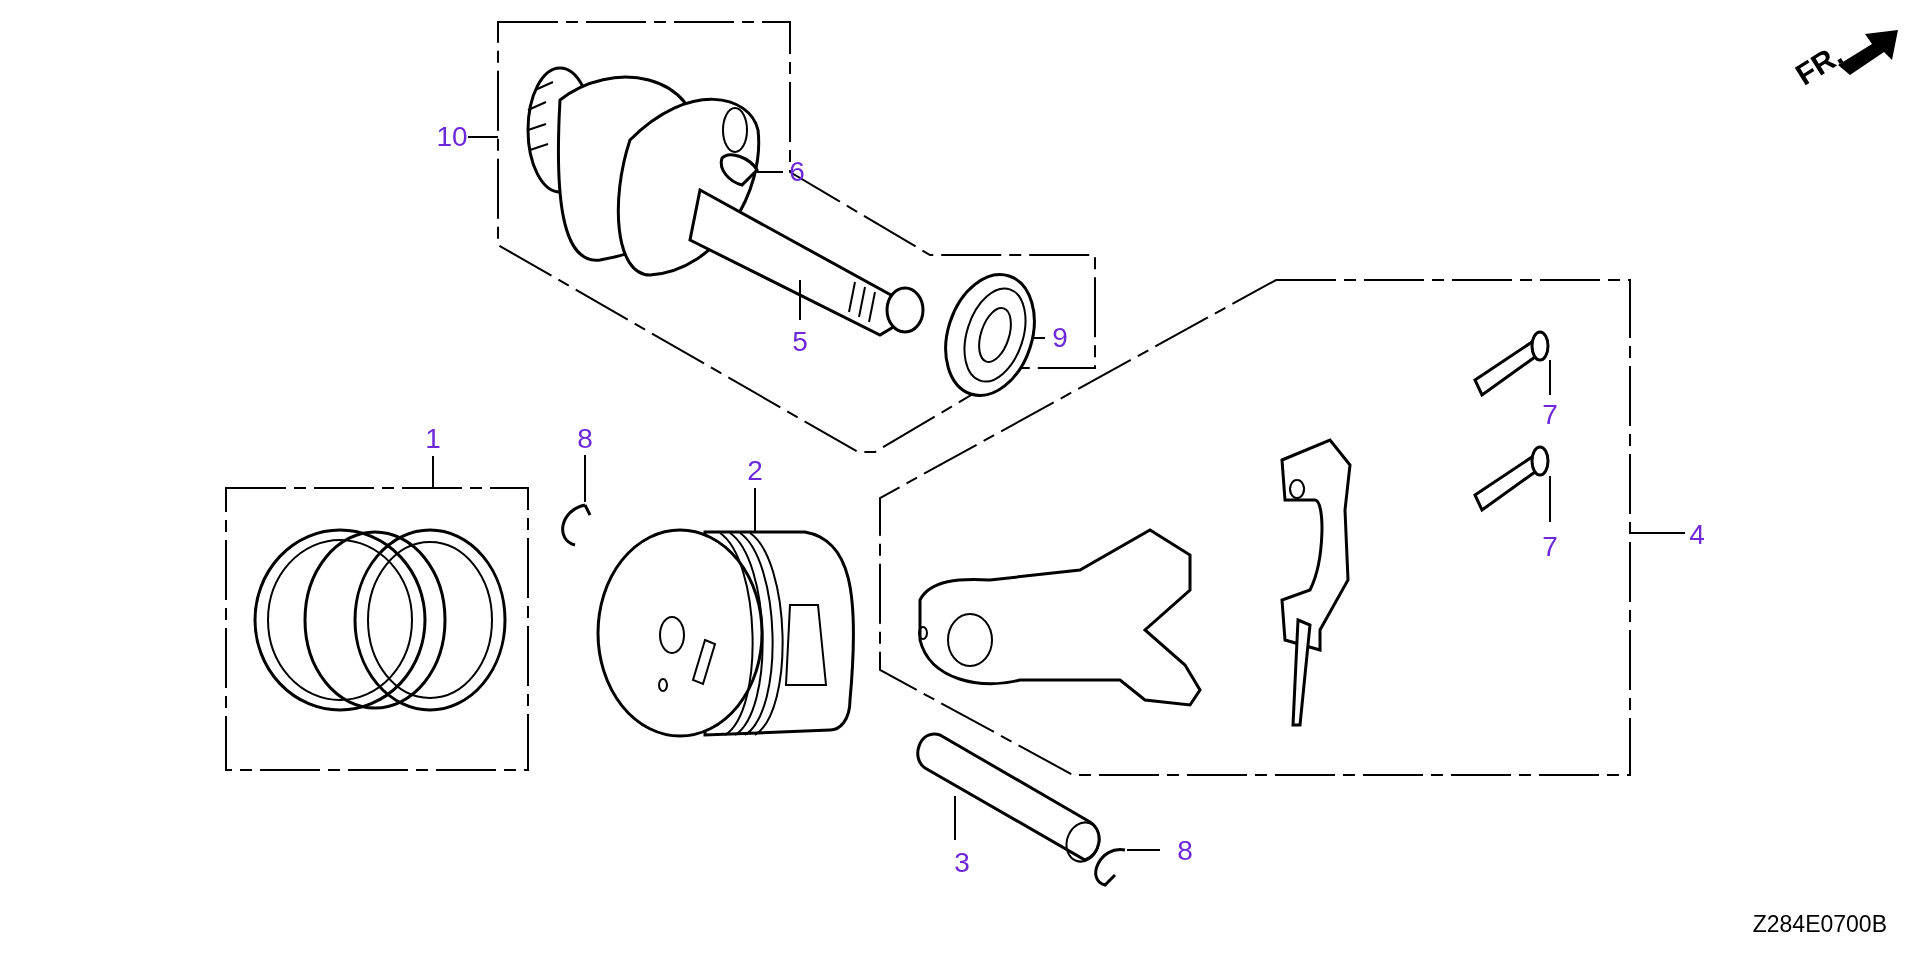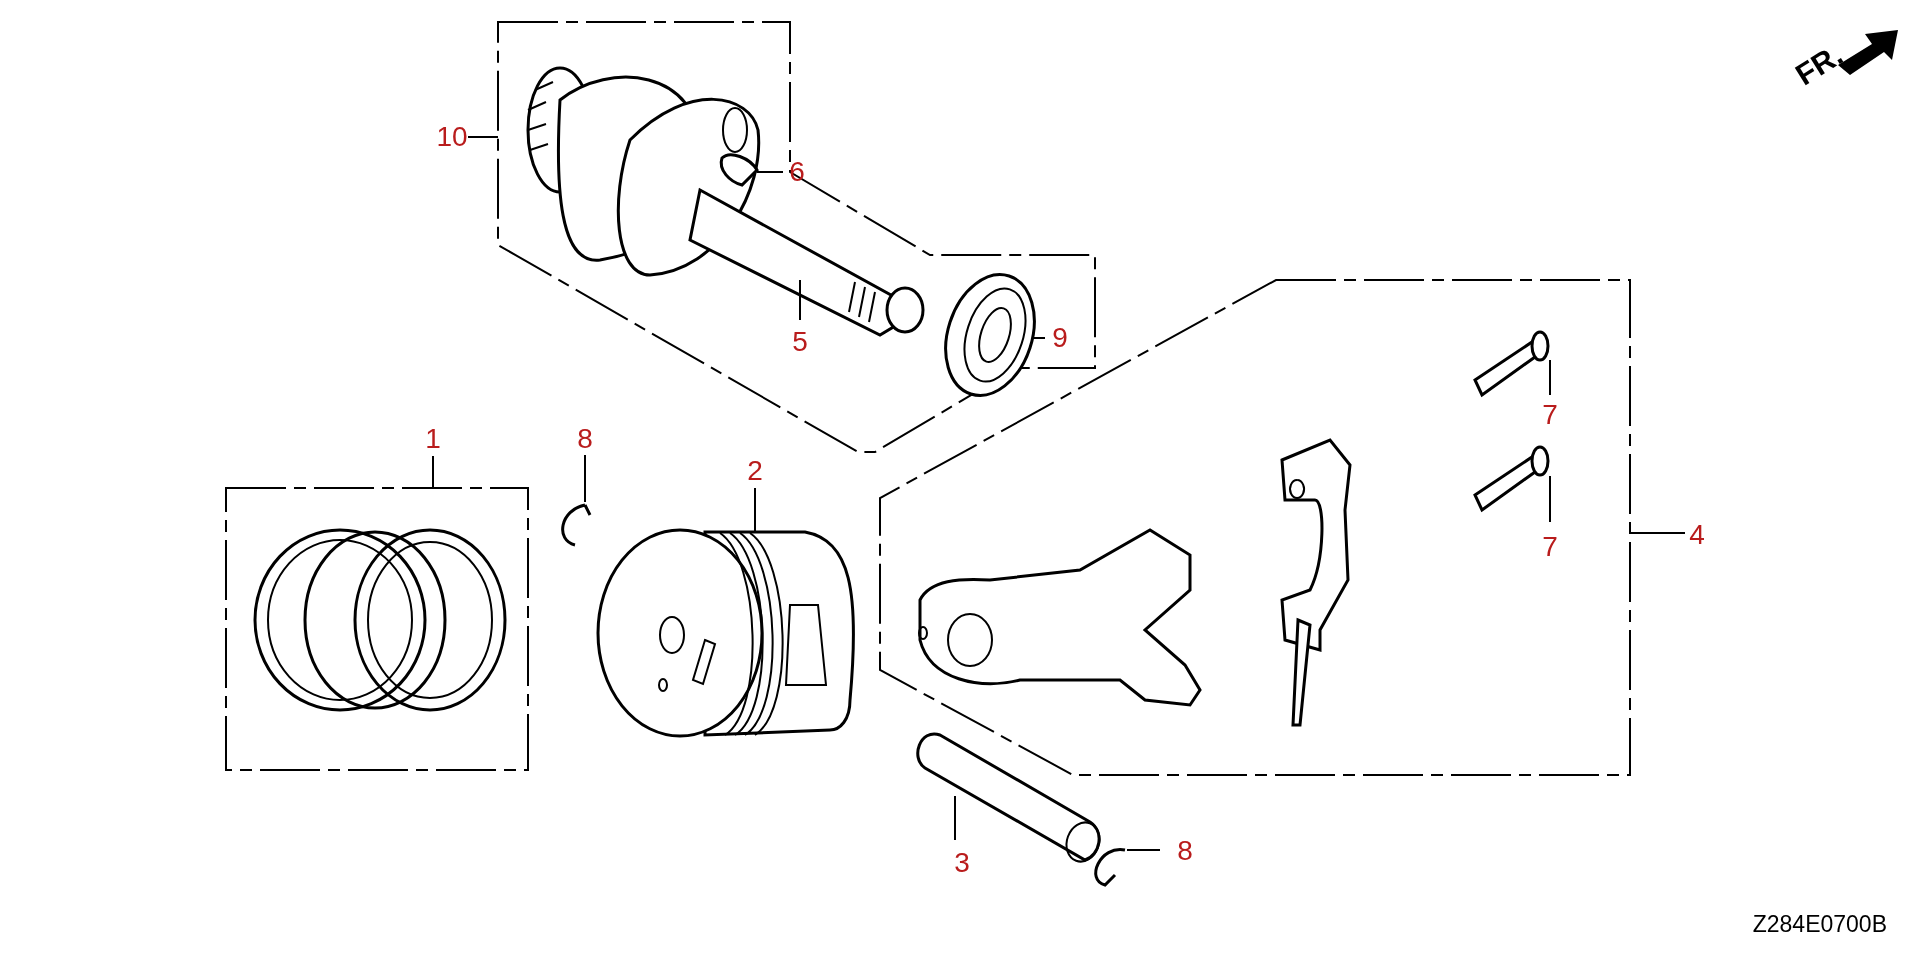--- a/index.html
+++ b/index.html
@@ -1,20 +1,20 @@
 <!DOCTYPE html>
 <html><head>
 <meta charset="utf-8">
 <style>
   html, body { margin:0; padding:0; background:#ffffff; }
   body { width:1920px; height:960px; position:relative; overflow:hidden;
          font-family:"Liberation Sans", sans-serif; color:#000; }
   svg#diagram { position:absolute; left:0; top:0; width:1920px; height:960px; }
   .callout { position:absolute; font-family:"Liberation Sans", sans-serif;
-             font-size:28px; line-height:1; color:#b91c1c; transform:translate(-50%,-50%); white-space:nowrap; }
+             font-size:28px; line-height:1; color:#6d28d9; transform:translate(-50%,-50%); white-space:nowrap; }
   .code { position:absolute; right:33px; bottom:22px; font-size:23px; color:#000;
           font-family:"Liberation Sans", sans-serif; }
   .fr { position:absolute; left:1795px; top:48px; transform:rotate(-32deg);
         font-weight:bold; font-size:30px; font-family:"Liberation Sans", sans-serif; }
   .dash { fill:none; stroke:#000; stroke-width:2; stroke-dasharray:60 8 12 8; }
   .ln { fill:none; stroke:#000; stroke-width:2; }
   .part { fill:#fff; stroke:#000; stroke-width:3; }
   .thin { fill:none; stroke:#000; stroke-width:2; }
 </style>
 </head>

